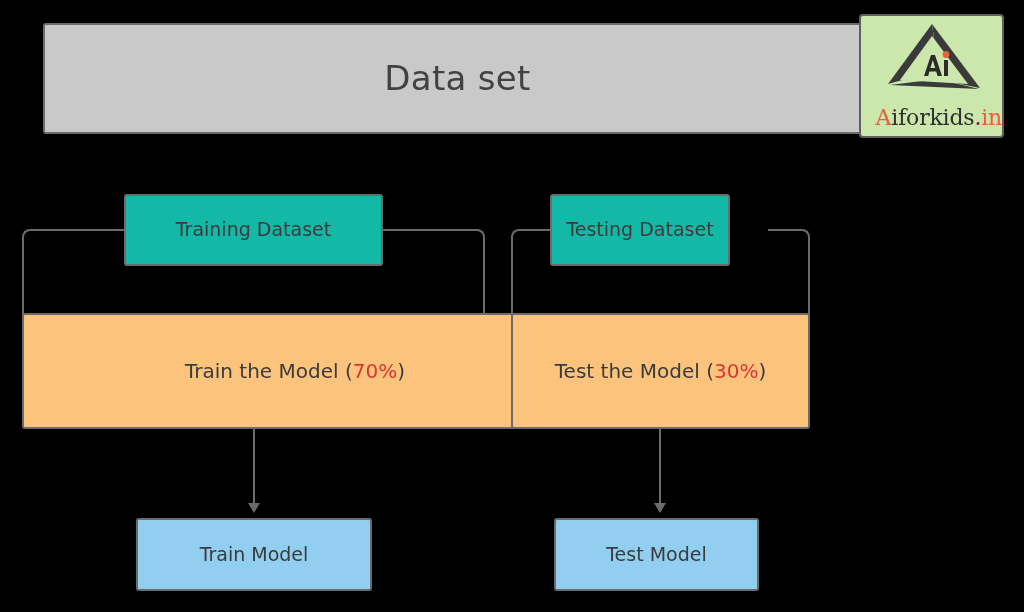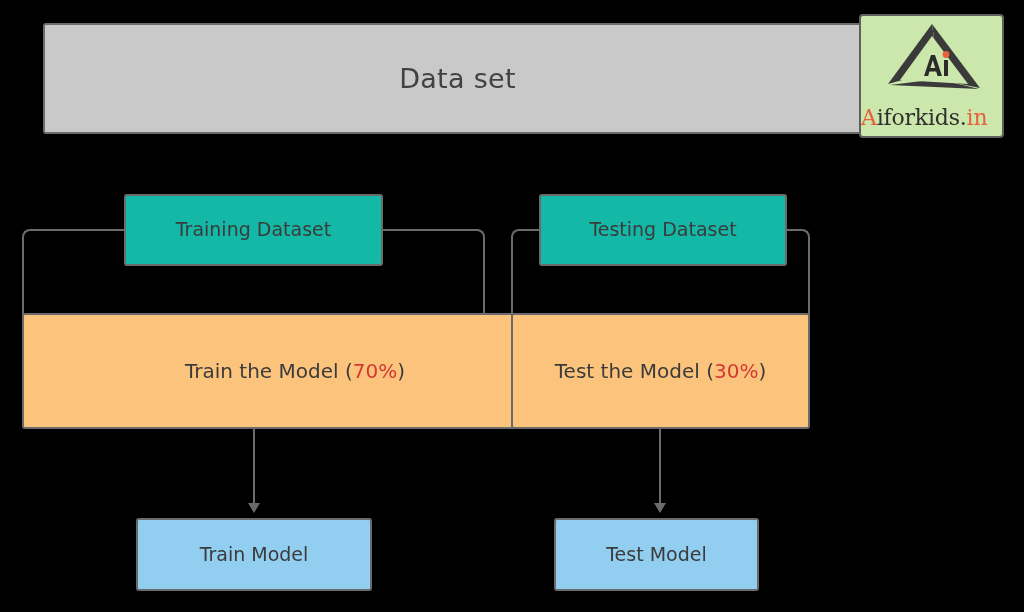--- a/index.html
+++ b/index.html
@@ -31,40 +31,40 @@
     line-height: 1.25;
   }
 
   
   #node-dataset {
     left: 43px;
     top: 23px;
     width: 829px;
     height: 111px;
     background: #c9c9c9;
-    font-size: 27px;
+    font-size: 34px;
     letter-spacing: 0.3px;
     color: #424242;
   }
 
   
   .node-green {
     background: #14b8a6;
     font-size: 19px;
     height: 72px;
   }
   #node-training-dataset {
     left: 124px;
     top: 194px;
     width: 259px;
   }
   #node-testing-dataset {
-    left: 539px;
+    left: 550px;
     top: 194px;
-    width: 248px;
+    width: 180px;
   }
 
   
   .node-orange {
     background: #fbc37c;
     font-size: 20px;
     height: 116px;
   }
   #node-train-the-model {
     left: 22px;
@@ -147,21 +147,21 @@
     top: 6px;
     transform: translateX(-50%);
     width: 104px;
     height: 72px;
   }
   #logo-wordmark {
     position: absolute;
     left: 0;
     right: 0;
     bottom: 6px;
-    text-align: left;
+    text-align: right;
     font-size: 22px;
     font-family: "DejaVu Serif", "Liberation Serif", serif;
     letter-spacing: -0.2px;
     white-space: nowrap;
   }
   .wm-orange { color: #e8603c; }
   .wm-dark   { color: #2f2f2f; }
 </style>
 </head>
 <body>

